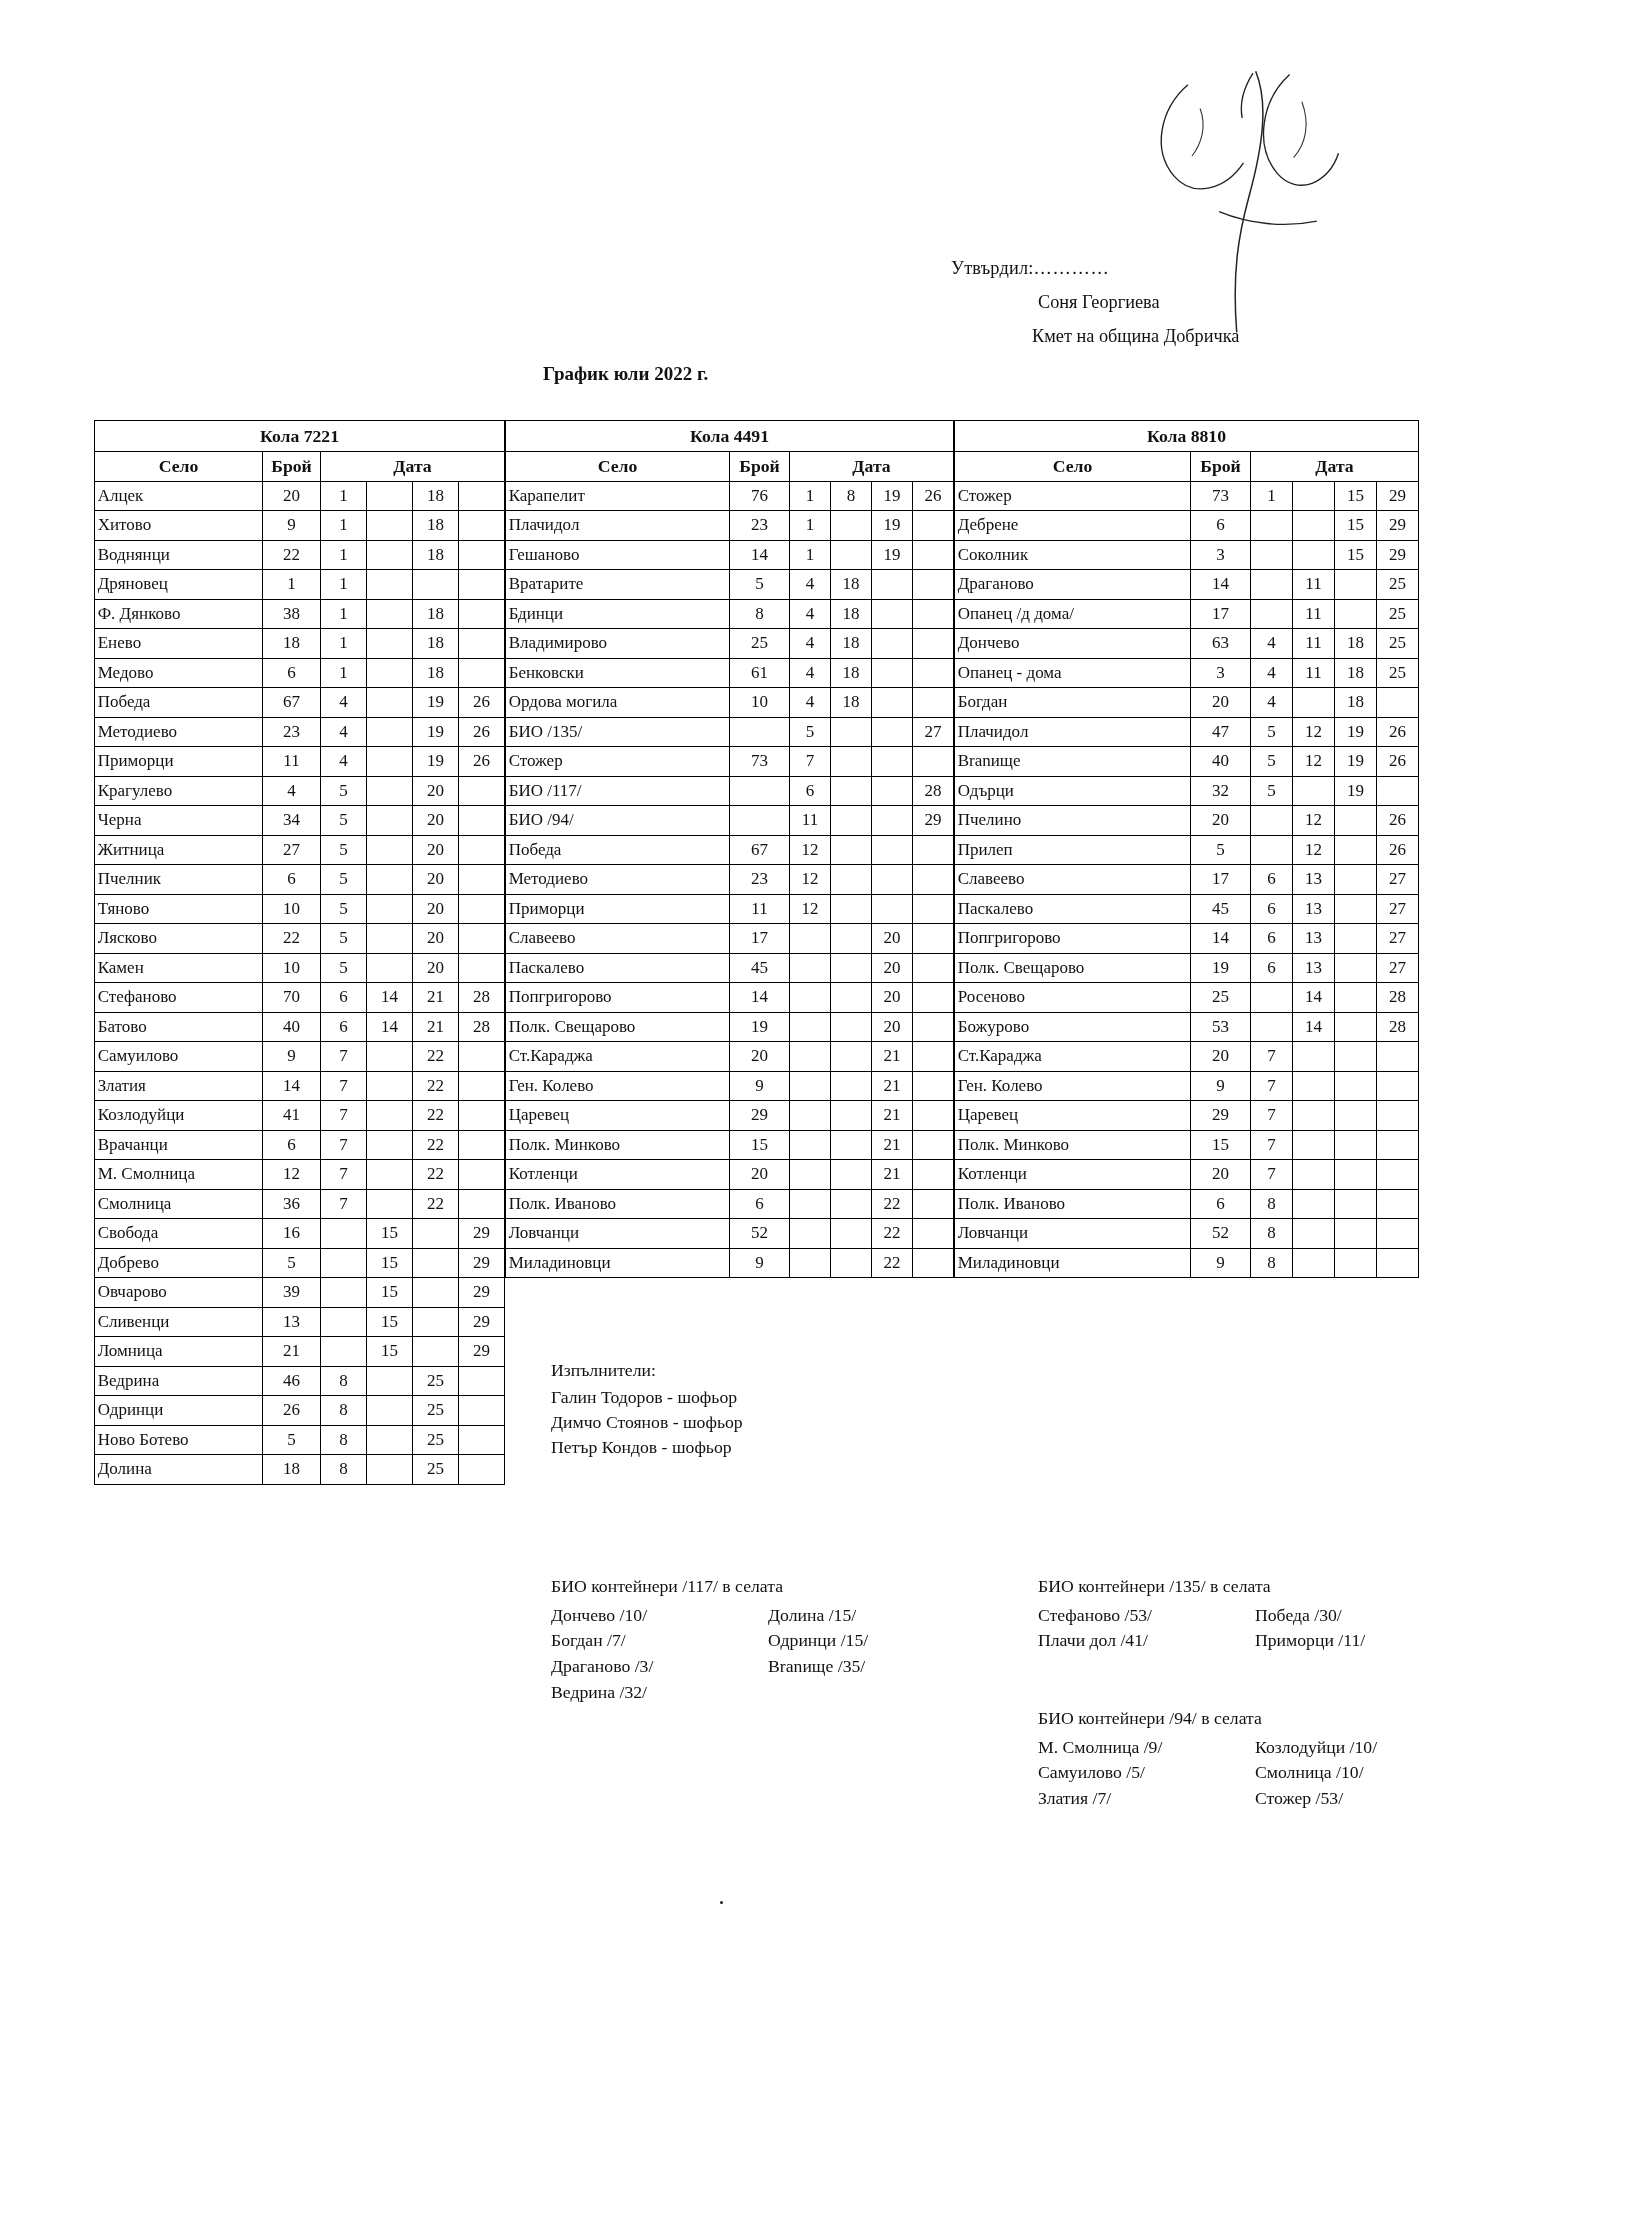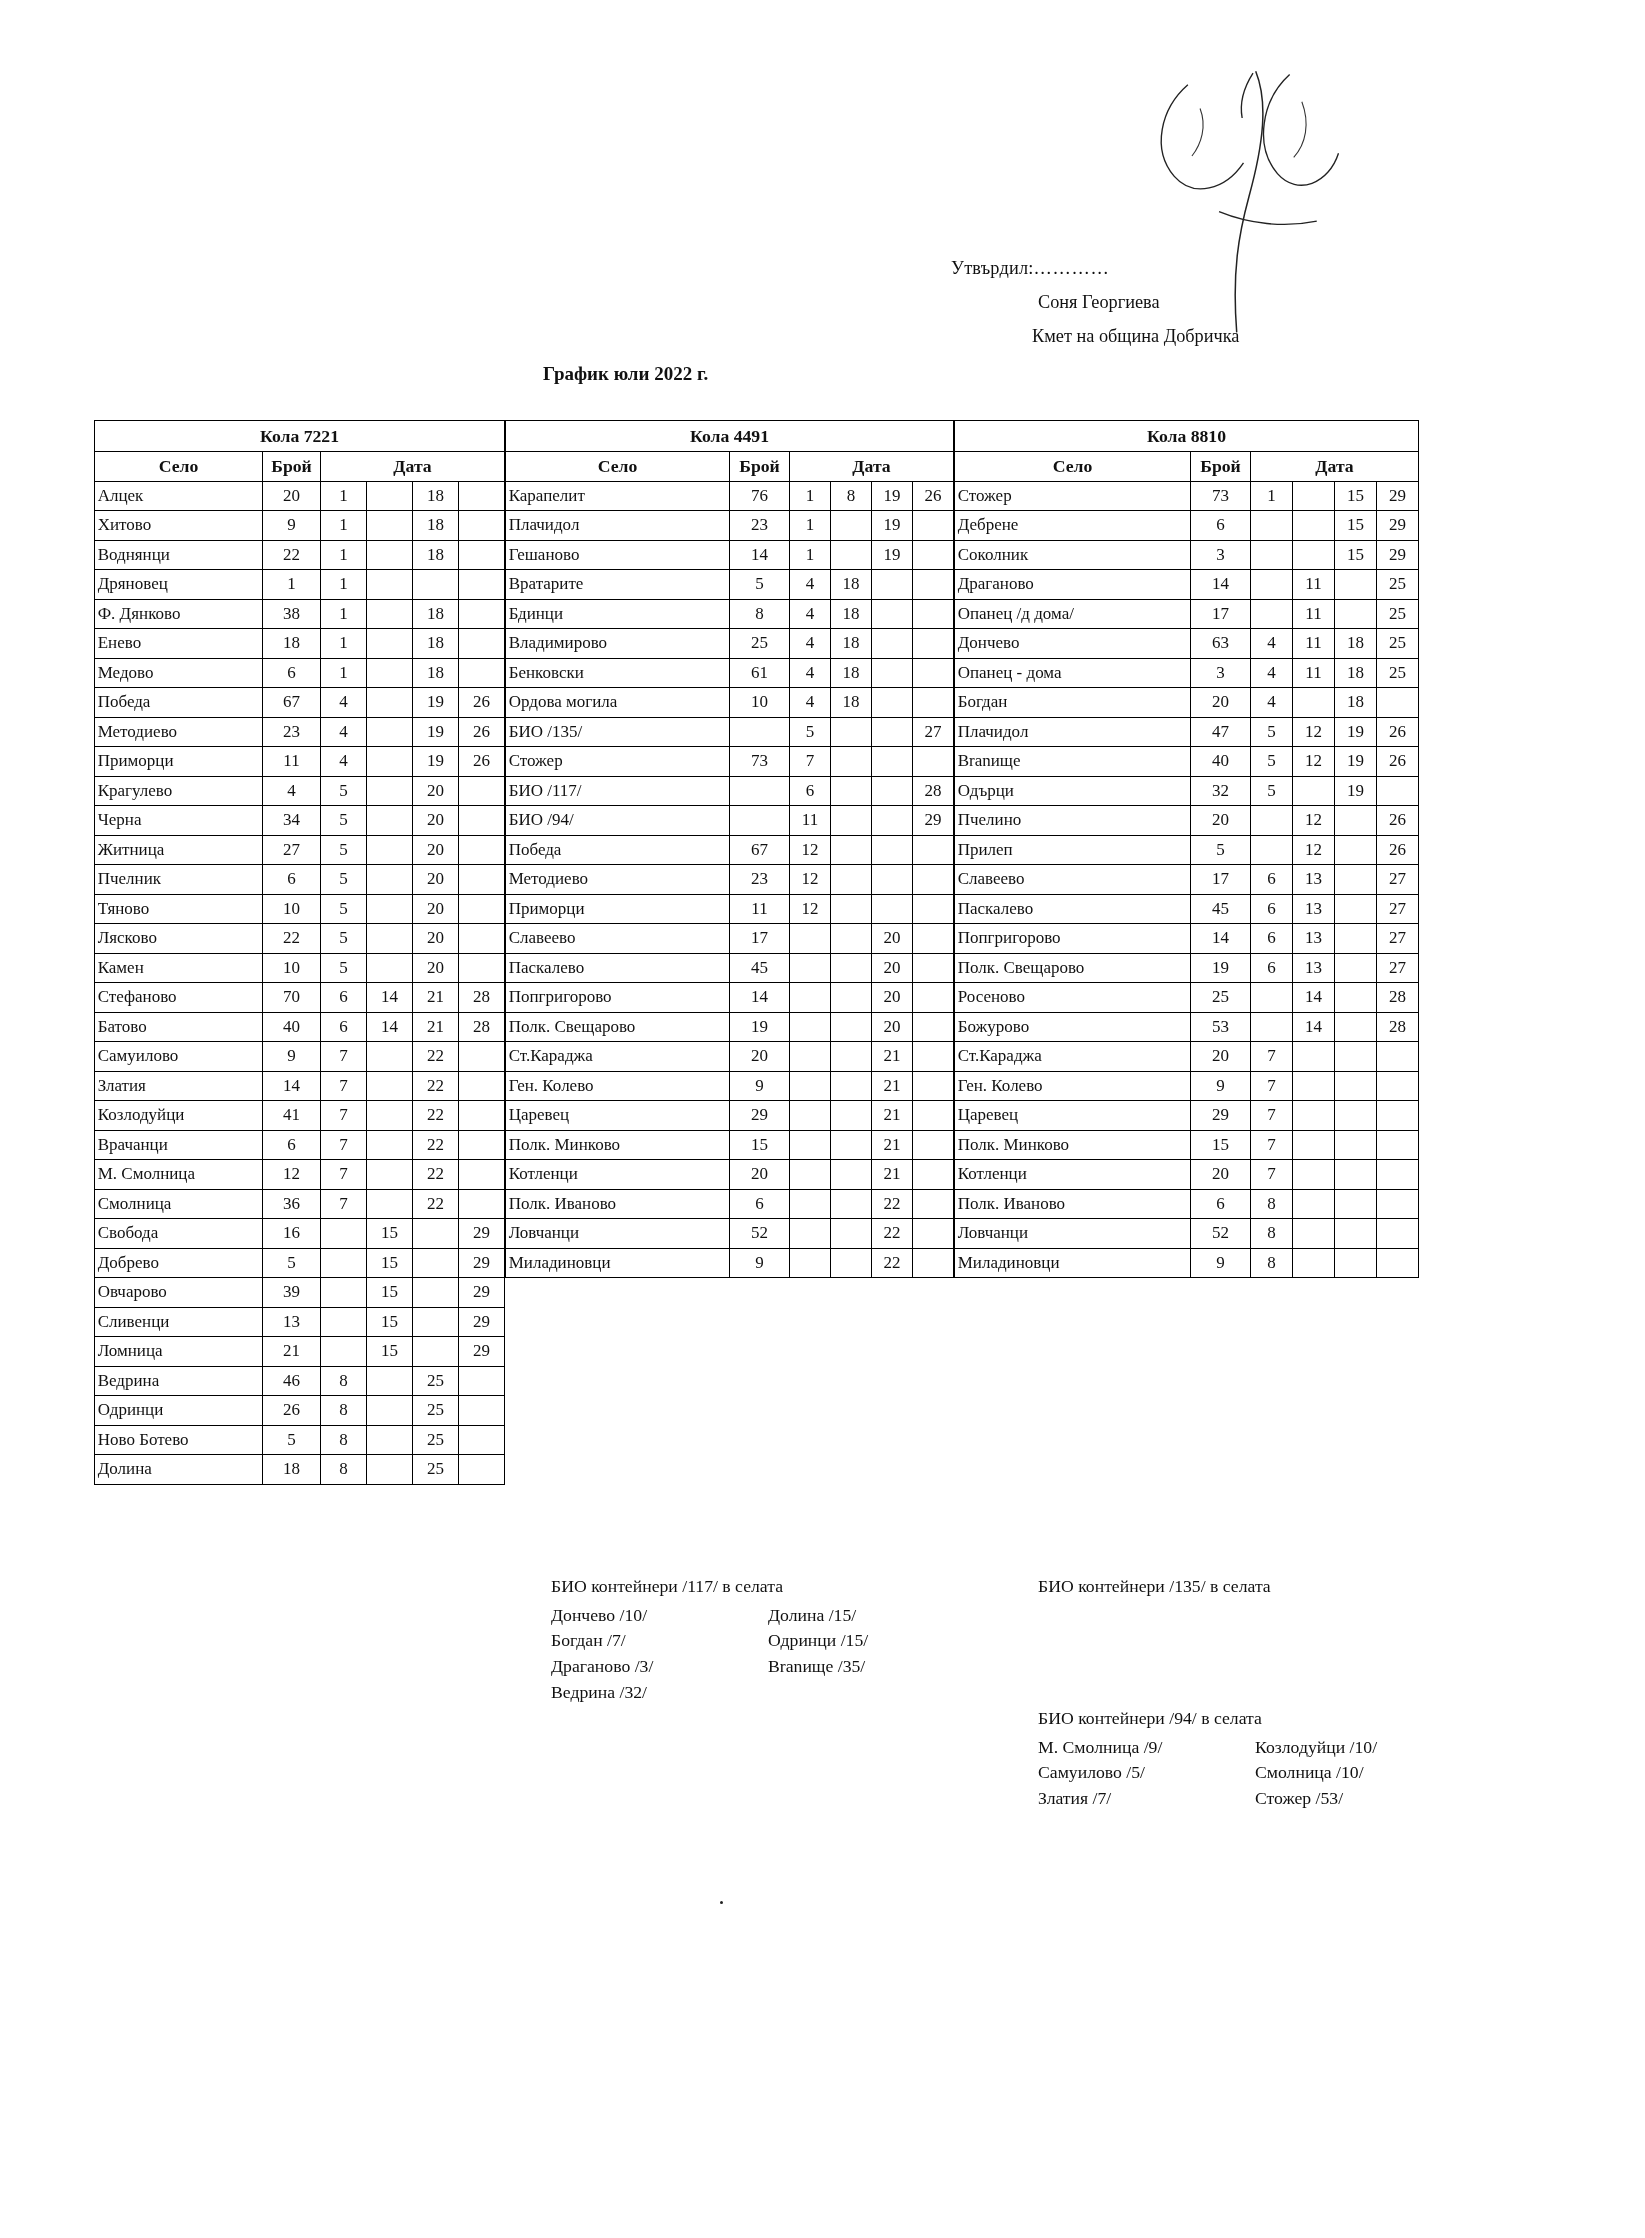--- a/index.html
+++ b/index.html
@@ -934,20 +934,28 @@
             <td class="num">9</td>
             <td class="num">8</td>
             <td class="num"></td>
             <td class="num"></td>
             <td class="num"></td>
           </tr>
         </tbody>
     </table>
   </div>
 
+  <div class="executors">
+    <div class="head">Изпълнители:</div>
+    <div>
+        <div>Галин Тодоров - шофьор</div>
+        <div>Димчо Стоянов - шофьор</div>
+        <div>Петър Кондов - шофьор</div>
+      </div>
+  </div>
 
   <div class="bio bio-117">
     <div class="title">БИО контейнери /117/ в селата</div>
     <div class="pairs">
         <div class="row">
           <span>Дончево /10/</span>
           <span>Долина /15/</span>
         </div>
         <div class="row">
           <span>Богдан /7/</span>
@@ -958,20 +966,30 @@
           <span>Branище /35/</span>
         </div>
         <div class="row">
           <span>Ведрина /32/</span>
           <span></span>
         </div>
       </div>
   </div>
   <div class="bio bio-135">
     <div class="title">БИО контейнери /135/ в селата</div>
+    <div class="pairs">
+        <div class="row">
+          <span>Стефаново /53/</span>
+          <span>Победа /30/</span>
+        </div>
+        <div class="row">
+          <span>Плачи дол /41/</span>
+          <span>Приморци /11/</span>
+        </div>
+      </div>
   </div>
   <div class="bio bio-94">
     <div class="title">БИО контейнери /94/ в селата</div>
     <div class="pairs">
         <div class="row">
           <span>М. Смолница /9/</span>
           <span>Козлодуйци /10/</span>
         </div>
         <div class="row">
           <span>Самуилово /5/</span>

